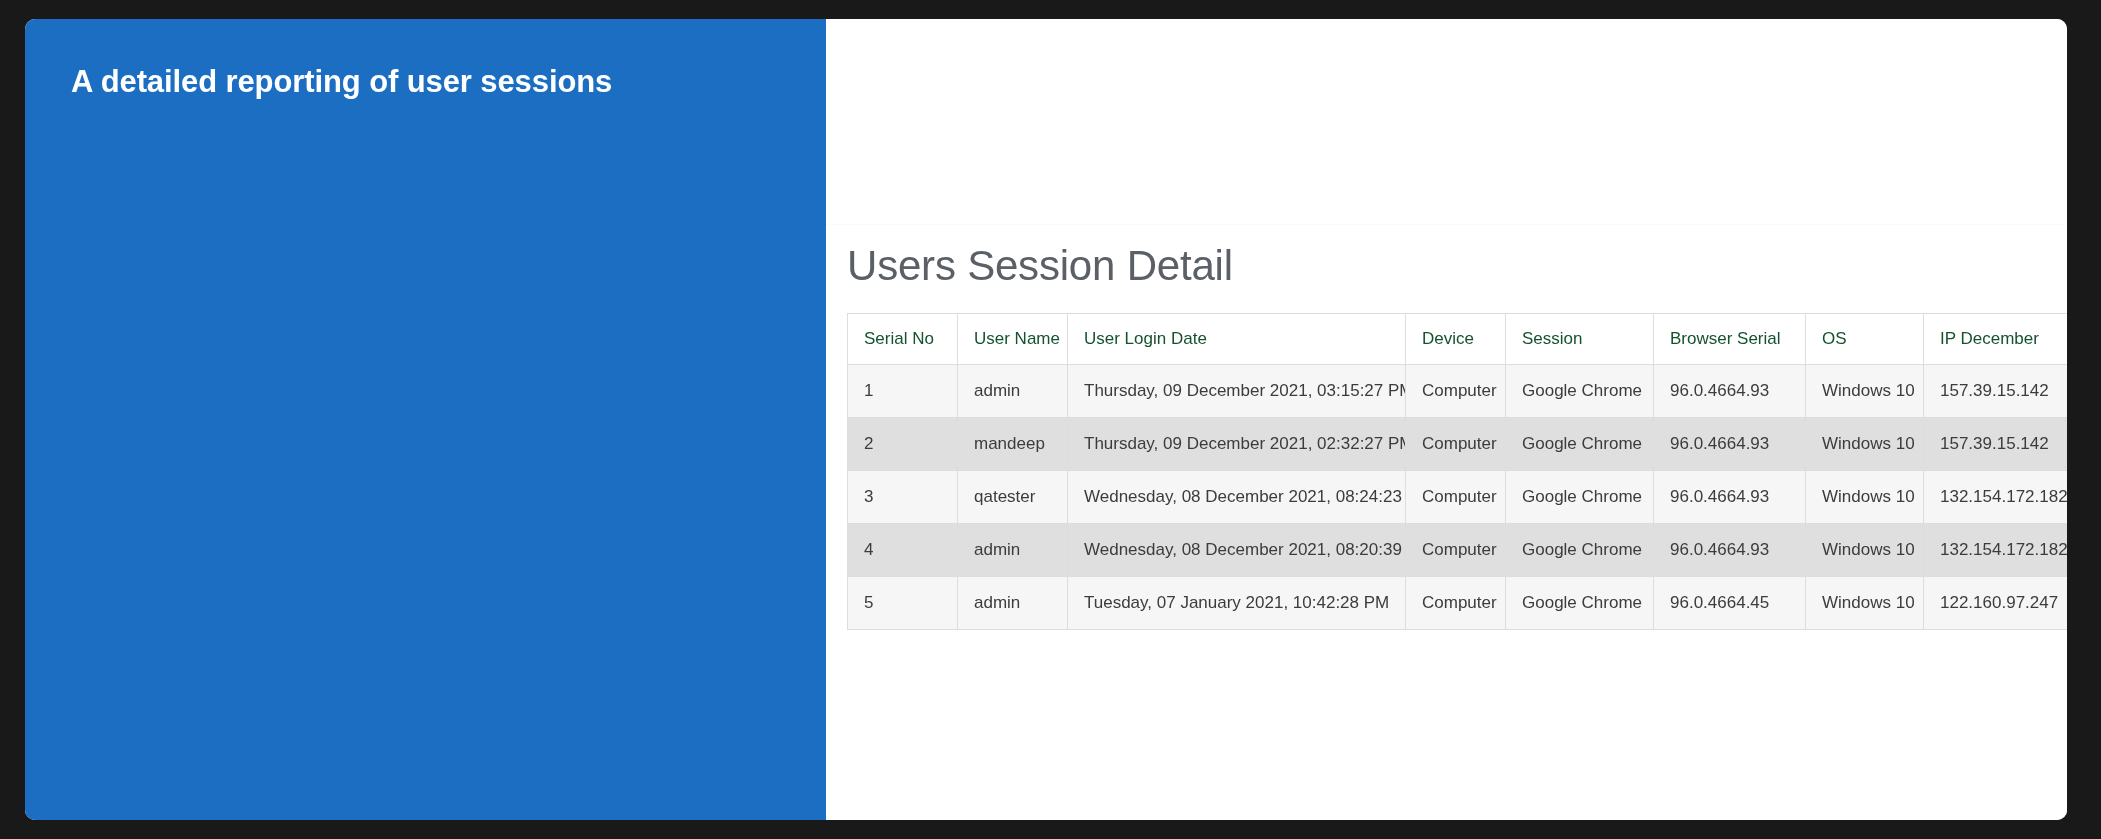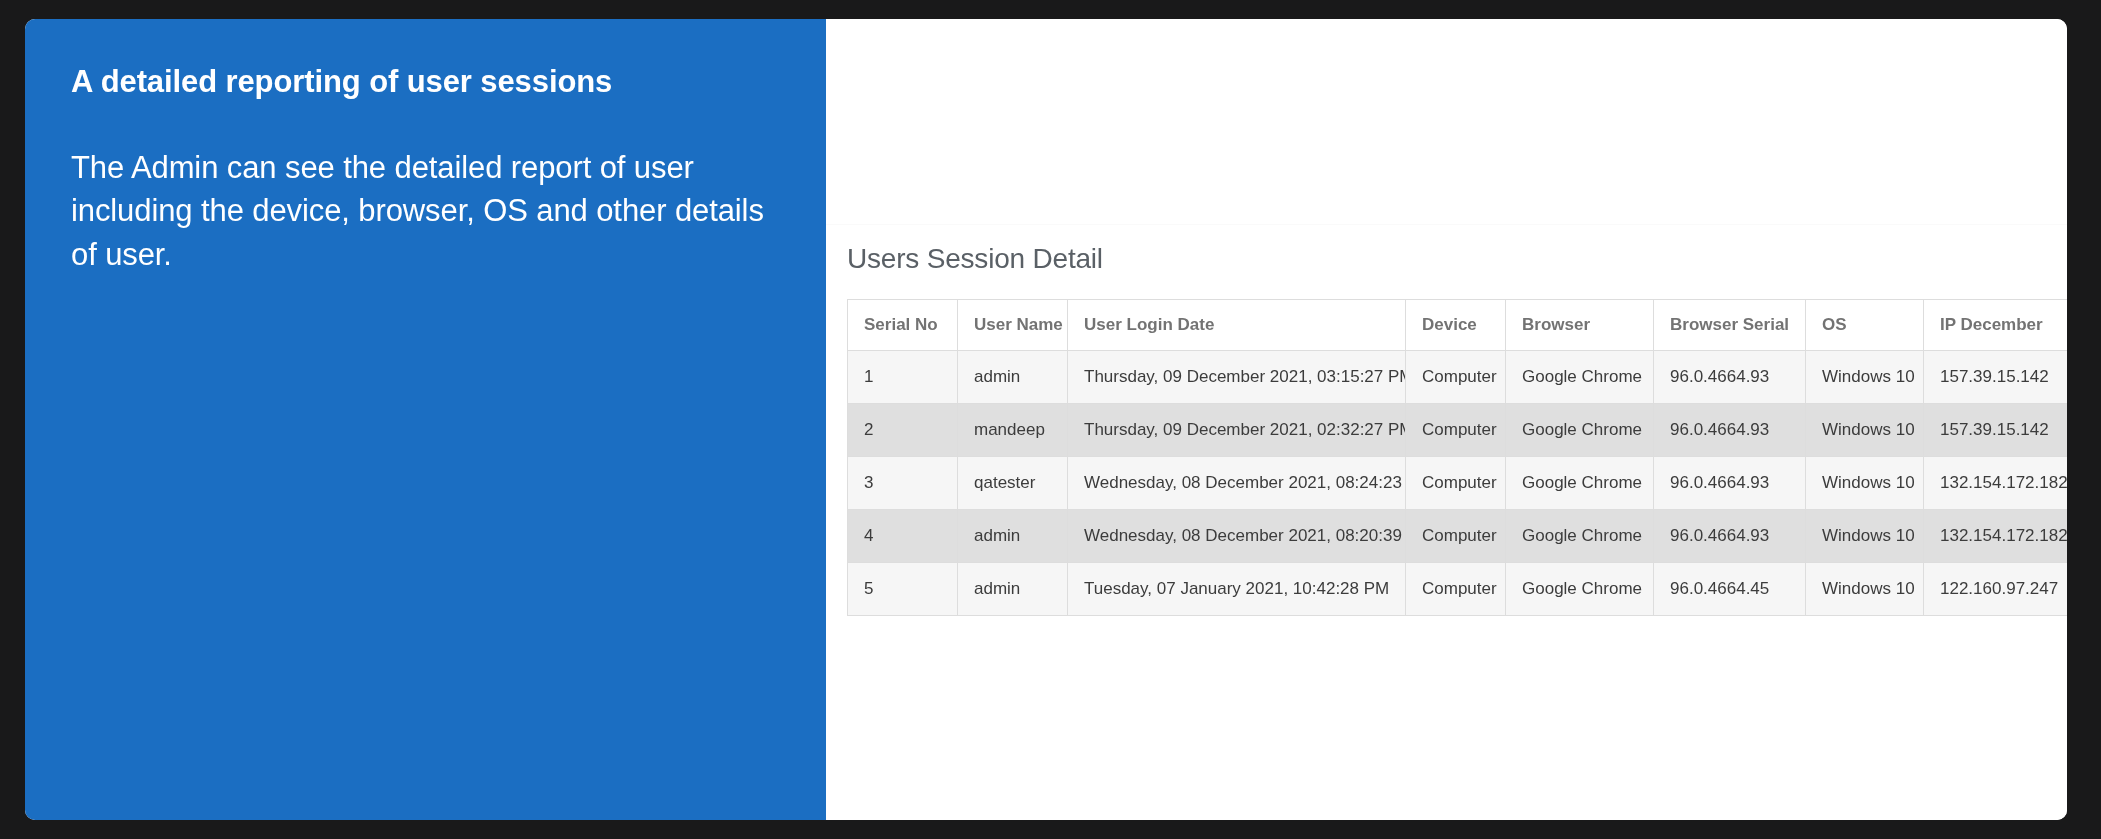--- a/index.html
+++ b/index.html
@@ -76,21 +76,21 @@
     background:#fafafa;
   }
 
   .content-inner {
     position:absolute;
     left:21px; top:226px;
     right:0;
   }
 
   .section-title {
-    font-size:28px;
+    font-size:42px;
     font-weight:300;
     color:#5a6066;
     letter-spacing:-0.2px;
     line-height:1;
     margin-bottom:26px;
     white-space:nowrap;
   }
 
   
   .table-wrap {
@@ -110,23 +110,23 @@
   table.session-table td {
     border:1px solid #dddddd;
     text-align:left;
     vertical-align:middle;
     white-space:nowrap;
     overflow:hidden;
   }
 
   table.session-table th {
     background:#ffffff;
-    font-weight:bold;
+    font-weight:normal;
     font-size:17px;
-    color:#737373;
+    color:#14532d;
     height:51px;
     padding:0 16px;
   }
 
   table.session-table td {
     height:53px;
     padding:0 16px;
     color:#3c3c3c;
     font-weight:400;
   }
@@ -145,21 +145,20 @@
   .col-ip       { width:154px; }
 </style>
 </head>
 <body>
 
 <div class="frame">
   <div class="card">
 
     <div class="blue-panel">
       <div class="panel-title">A detailed reporting of user sessions</div>
-      <div class="panel-body">The Admin can see the detailed report of user including the device, browser, OS and other details of user.</div>
     </div>
 
     <div class="content">
       <div class="content-divider"></div>
 
       <div class="content-inner">
         <div class="section-title">Users Session Detail</div>
 
         <div class="table-wrap">
           <table class="session-table">
@@ -172,21 +171,21 @@
               <col class="col-version">
               <col class="col-os">
               <col class="col-ip">
             </colgroup>
             <thead>
               <tr>
                 <th>Serial No</th>
                 <th>User Name</th>
                 <th>User Login Date</th>
                 <th>Device</th>
-                <th>Browser</th>
+                <th>Session</th>
                 <th>Browser Serial</th>
                 <th>OS</th>
                 <th>IP December</th>
               </tr>
             </thead>
             <tbody>
               <tr>
                 <td>1</td>
                 <td>admin</td>
                 <td>Thursday, 09 December 2021, 03:15:27 PM</td>

